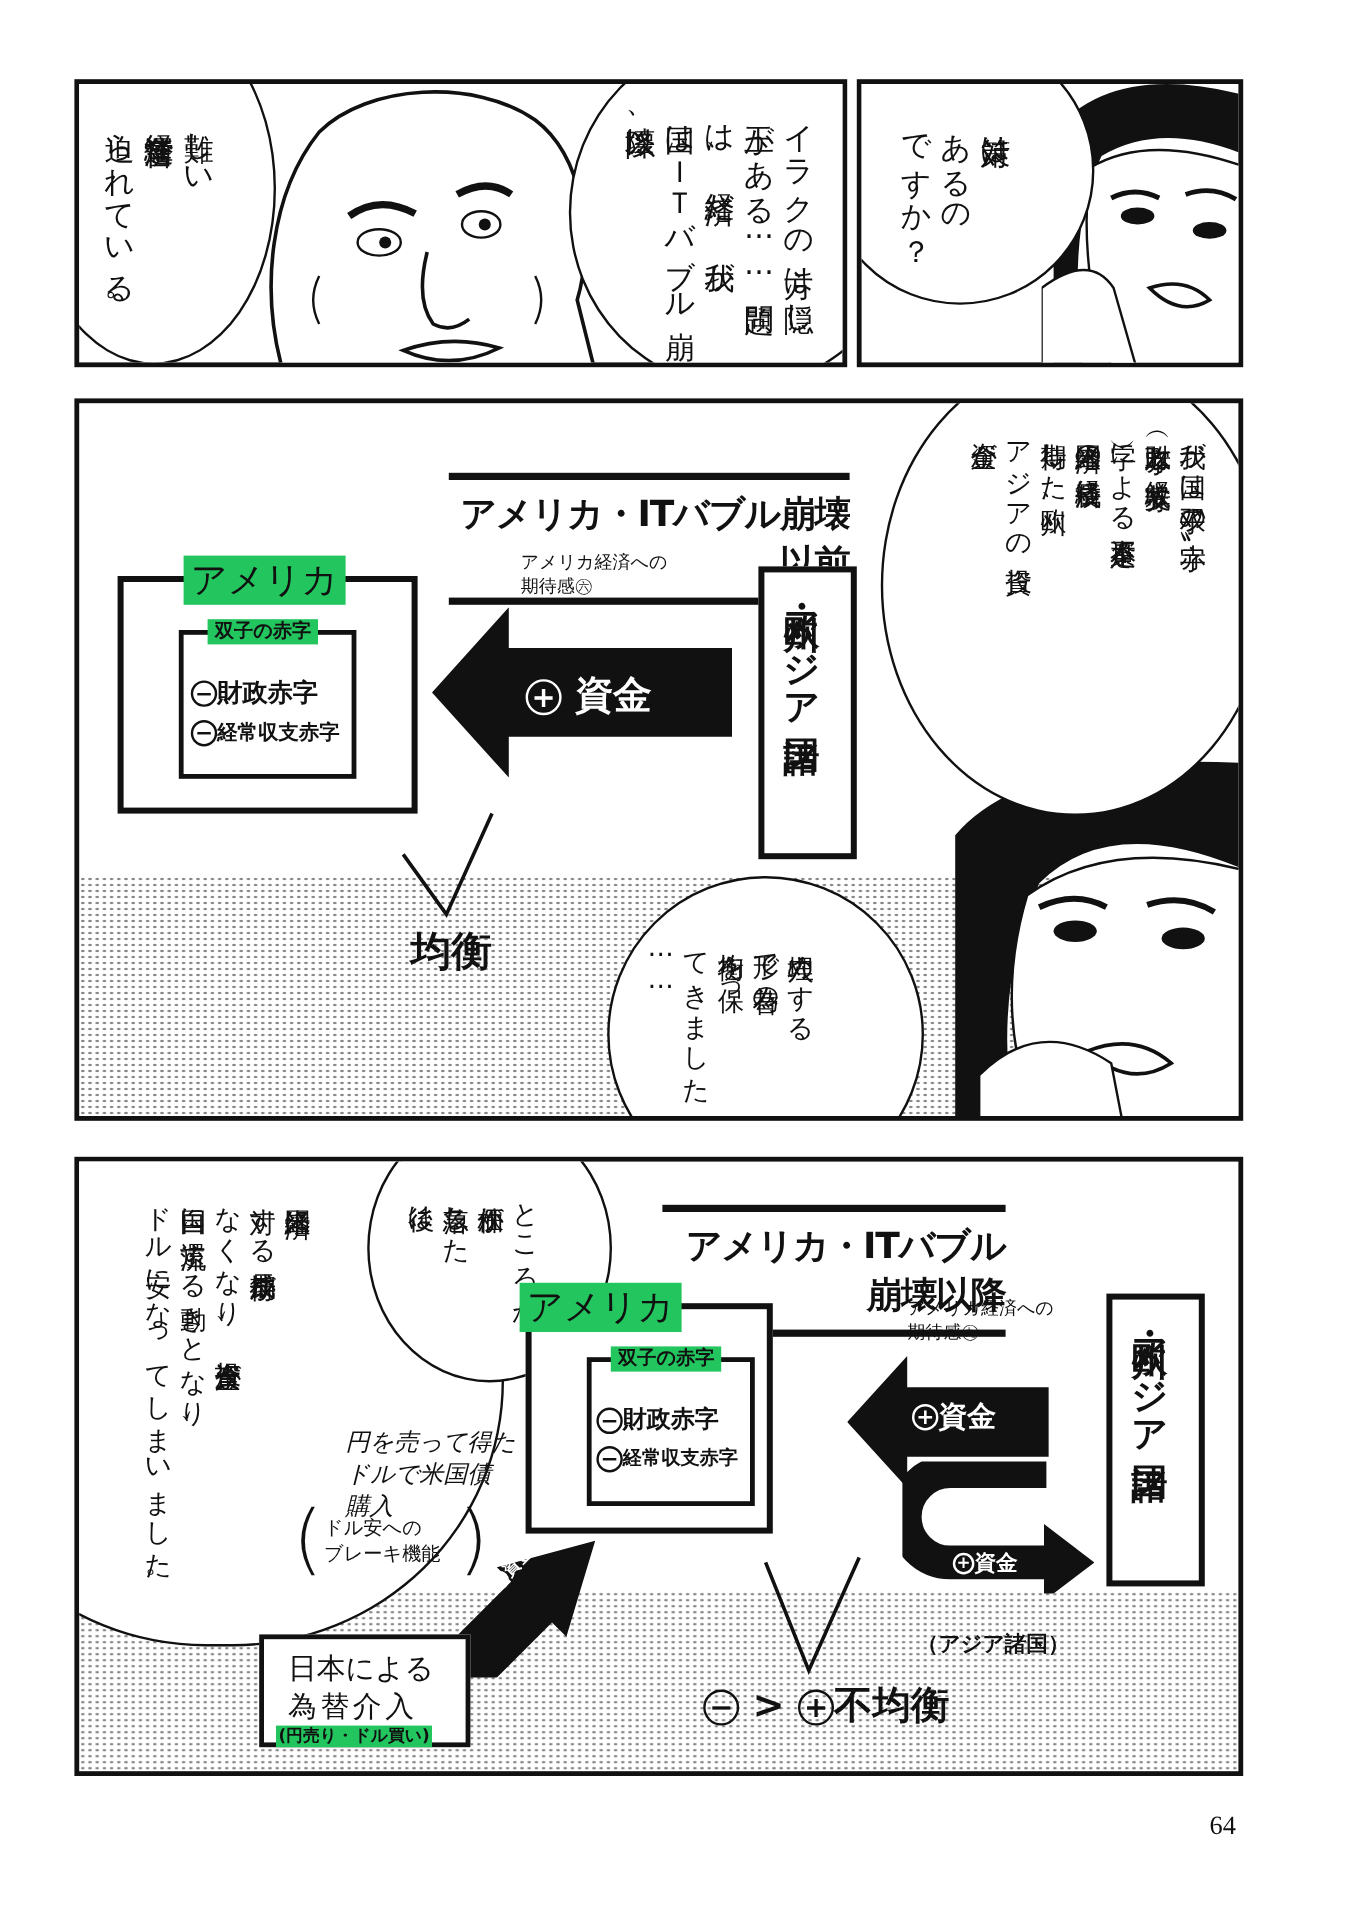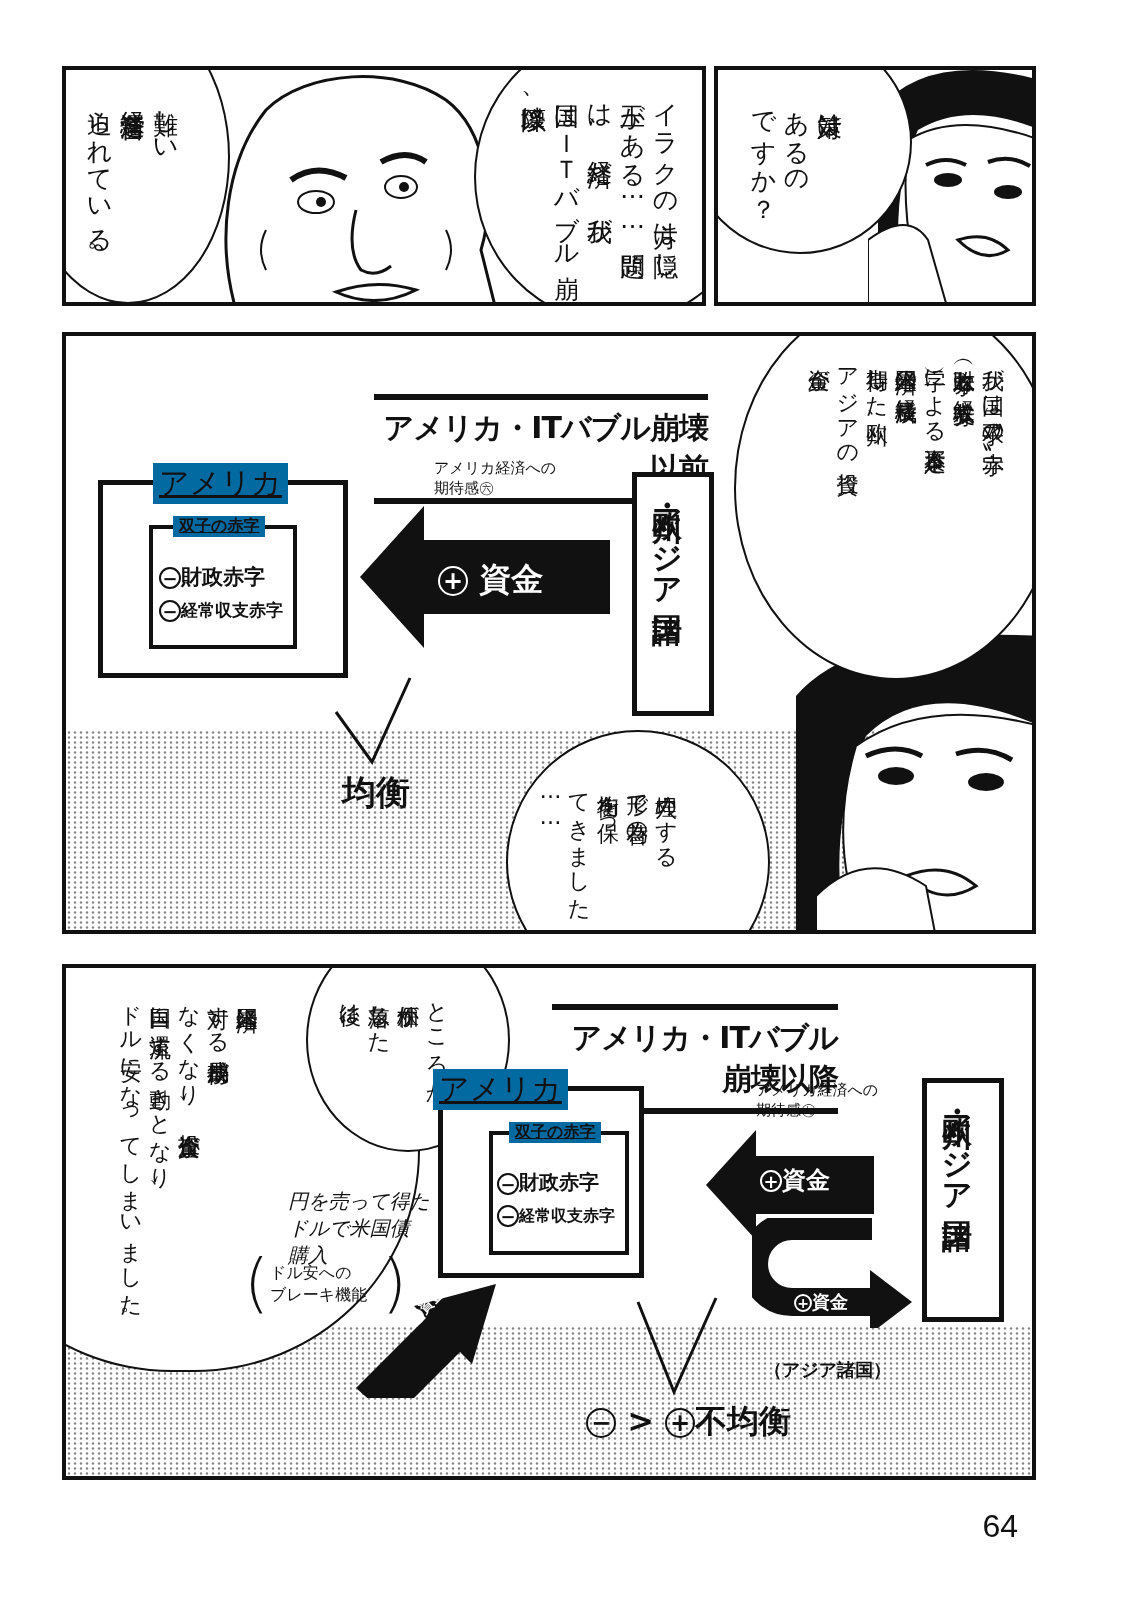--- a/index.html
+++ b/index.html
@@ -8,25 +8,25 @@
   .panel { position: absolute; border: 4px solid #111; background: #fff; overflow: hidden; box-sizing: border-box; }
   .vtext { writing-mode: vertical-rl; text-orientation: upright; position: absolute;
            font-family: "DejaVu Sans", sans-serif; line-height: 1.32; letter-spacing: 1px; white-space: pre; }
   .bubble { position: absolute; background: #fff; border: 2px solid #111; border-radius: 50%; }
   .halftone { position: absolute; left: 0; right: 0; bottom: 0;
               background-image: radial-gradient(#222 1.1px, transparent 1.6px);
               background-size: 6px 5px; opacity: .55; }
   .title-bar { position: absolute; border-top: 6px solid #111; border-bottom: 6px solid #111;
                font-weight: bold; font-size: 30px; text-align: right; letter-spacing: -1px; padding: 8px 0; }
   .box { position: absolute; border: 5px solid #111; box-sizing: border-box; background: #fff; }
-  .box-label { position: absolute; background: #0369a1; padding: 0 6px; font-weight: bold; text-decoration: underline; }
+  .box-label { position: absolute; background: #22c55e; padding: 0 6px; font-weight: bold; }
   .circ { display: inline-block; border: 2px solid currentColor; border-radius: 50%; width: 22px; height: 22px;
           line-height: 20px; text-align: center; font-size: 18px; font-weight: bold; vertical-align: middle; box-sizing: border-box; }
   .face { position: absolute; }
-  .page-num { position: absolute; right: 104px; top: 1508px; font-family: Liberation Sans, sans-serif; font-size: 32px; }
+  .page-num { position: absolute; right: 92px; top: 1508px; font-family: Liberation Serif, serif; font-size: 22px; }
   .small { font-size: 15px; line-height: 1.35; position: absolute; }
 </style>
 </head>
 <body>
 
 <div class="panel" style="left:62px; top:66px; width:644px; height:240px;">
 
   <svg class="face" style="left:130px; top:0;" width="340" height="240" viewBox="0 0 340 240">
     <path d="M40 240 C20 170 30 90 70 40 C110 0 200 -5 250 30 C290 60 300 130 285 180 L300 240" fill="#fff" stroke="#111" stroke-width="3"></path>
     <path d="M95 110 q25 -18 55 -2" fill="none" stroke="#111" stroke-width="6"></path>
@@ -196,20 +196,25 @@
     <span style="font-size:64px; font-weight:100; position:absolute; left:138px; top:-14px;">)</span>
   </div>
 
   <svg style="position:absolute; left:290px; top:310px;" width="160" height="120" viewBox="0 0 160 120">
     <polygon points="0,110 70,40 58,28 140,6 116,86 104,74 36,142" fill="#111"></polygon>
   </svg>
   <div style="position:absolute; left:338px; top:330px; color:#fff; font-size:14px; font-weight:bold; transform:rotate(-45deg);">
     <span class="circ" style="border-color:#fff;width:16px;height:16px;line-height:12px;font-size:12px;">+</span><span>資金</span>
   </div>
 
+  <div class="box" style="left:150px; top:394px; width:176px; height:94px; border-width:4px;">
+    <div style="position:absolute; left:20px; top:8px; font-size:24px;">日本による</div>
+    <div style="position:absolute; left:20px; top:40px; font-size:24px; letter-spacing:3px;">為替介入</div>
+    <div class="box-label" style="left:10px; top:72px; font-size:14px; padding:0 2px;">(円売り・ドル買い)</div>
+  </div>
 
   <svg style="position:absolute; left:568px; top:328px;" width="90" height="100" viewBox="0 0 90 100">
     <polyline points="4,6 40,96 82,2" fill="none" stroke="#111" stroke-width="3"></polyline>
   </svg>
   <div style="position:absolute; left:520px; top:432px; font-size:32px; font-weight:bold; white-space:nowrap;">
     <span class="circ" style="width:30px;height:30px;line-height:26px;font-size:24px;">−</span>
     <span>&gt;</span>
     <span class="circ" style="width:30px;height:30px;line-height:26px;font-size:24px;">+</span><span>不均衡</span>
   </div>
 </div>

